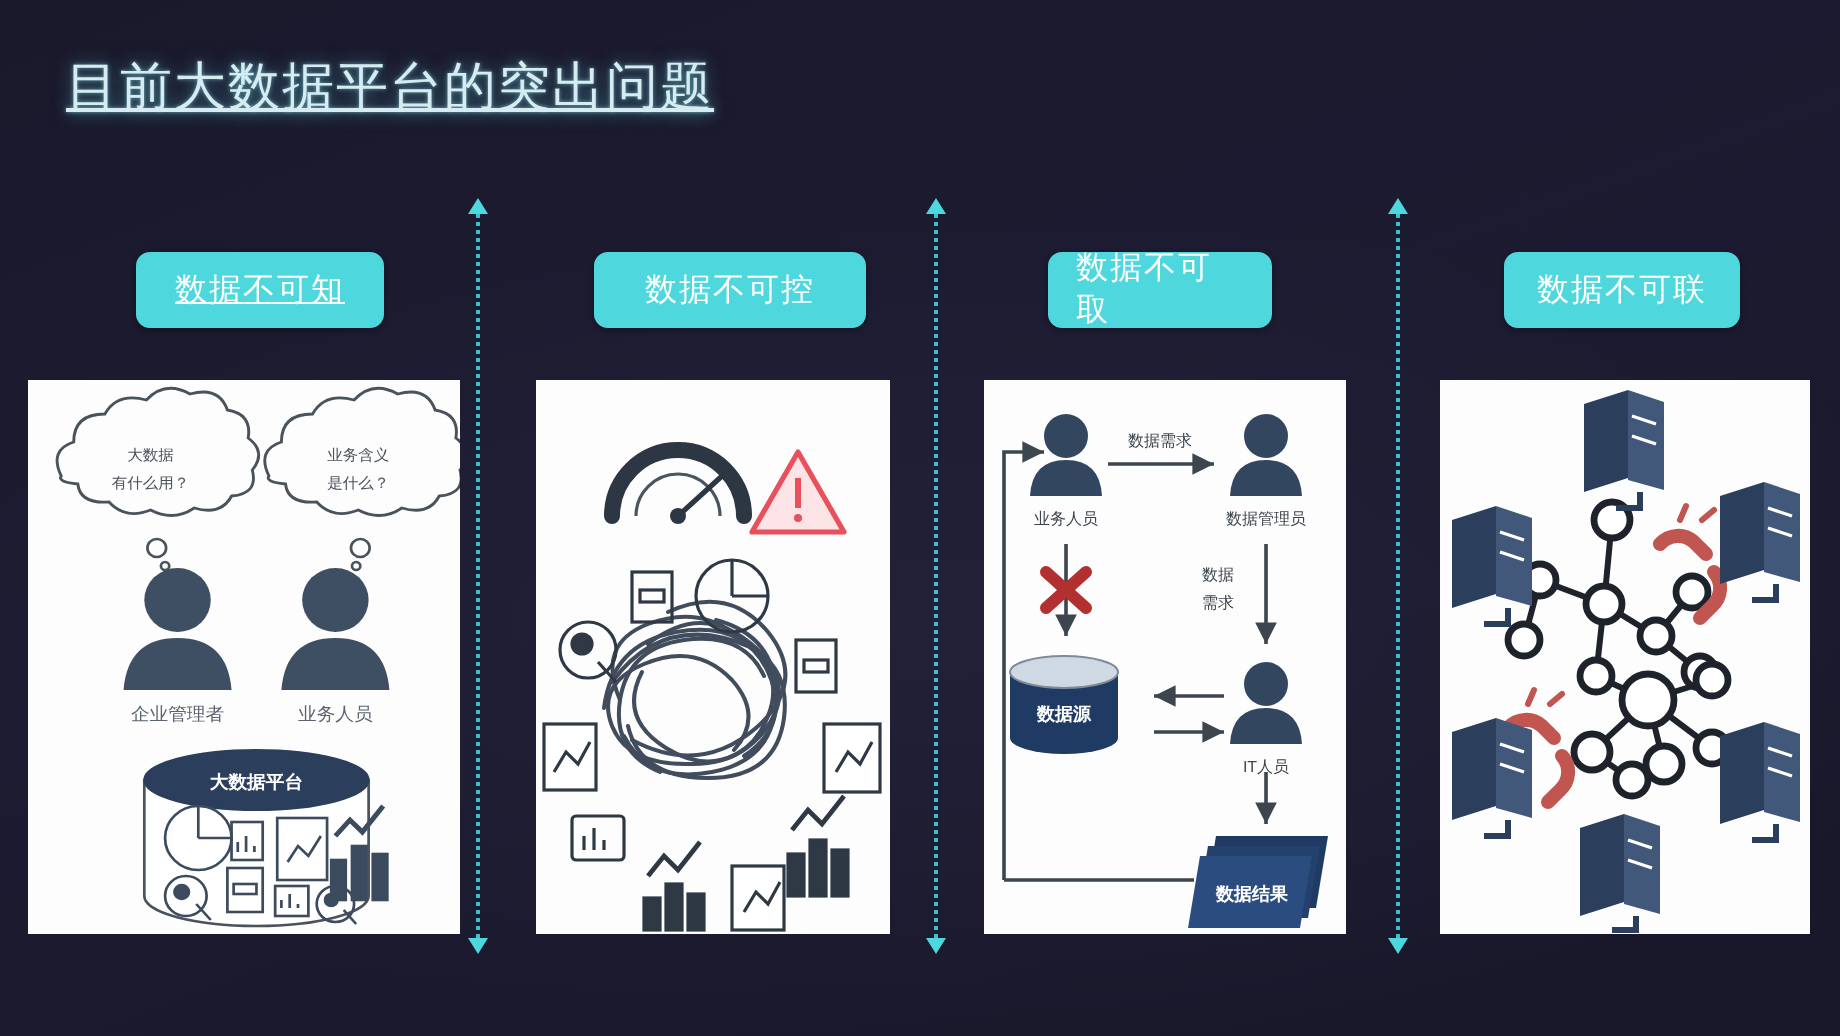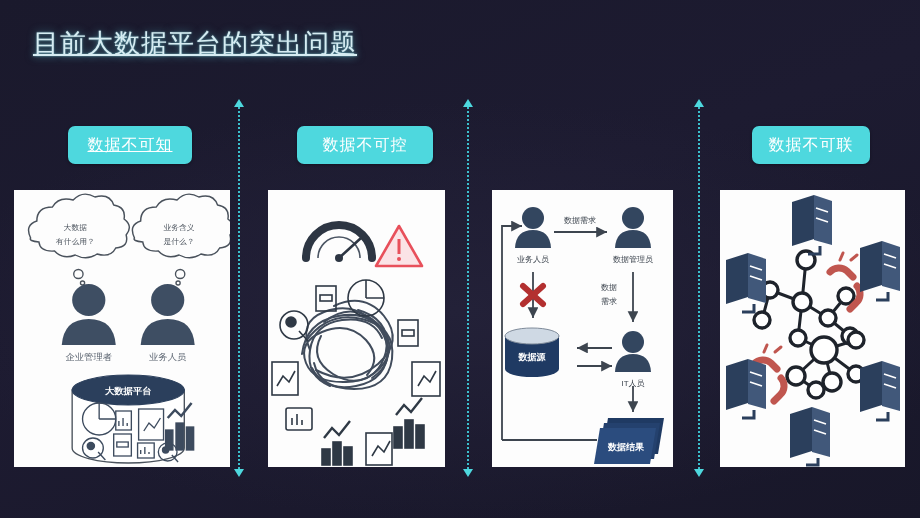--- a/index.html
+++ b/index.html
@@ -105,20 +105,21 @@
 </style>
 </head>
 <body>
 
 <div id="slide">
 
   <div id="title">目前大数据平台的突出问题</div>
 
   <div class="chip c1">数据不可知</div>
   <div class="chip c2">数据不可控</div>
+  <div class="chip c3">数据不可取</div>
   <div class="chip c4">数据不可联</div>
 
   <div class="divider d1">
     <div class="arrow-up"></div>
     <div class="stem"></div>
     <div class="arrow-dn"></div>
   </div>
   <div class="divider d2">
     <div class="arrow-up"></div>
     <div class="stem"></div>

